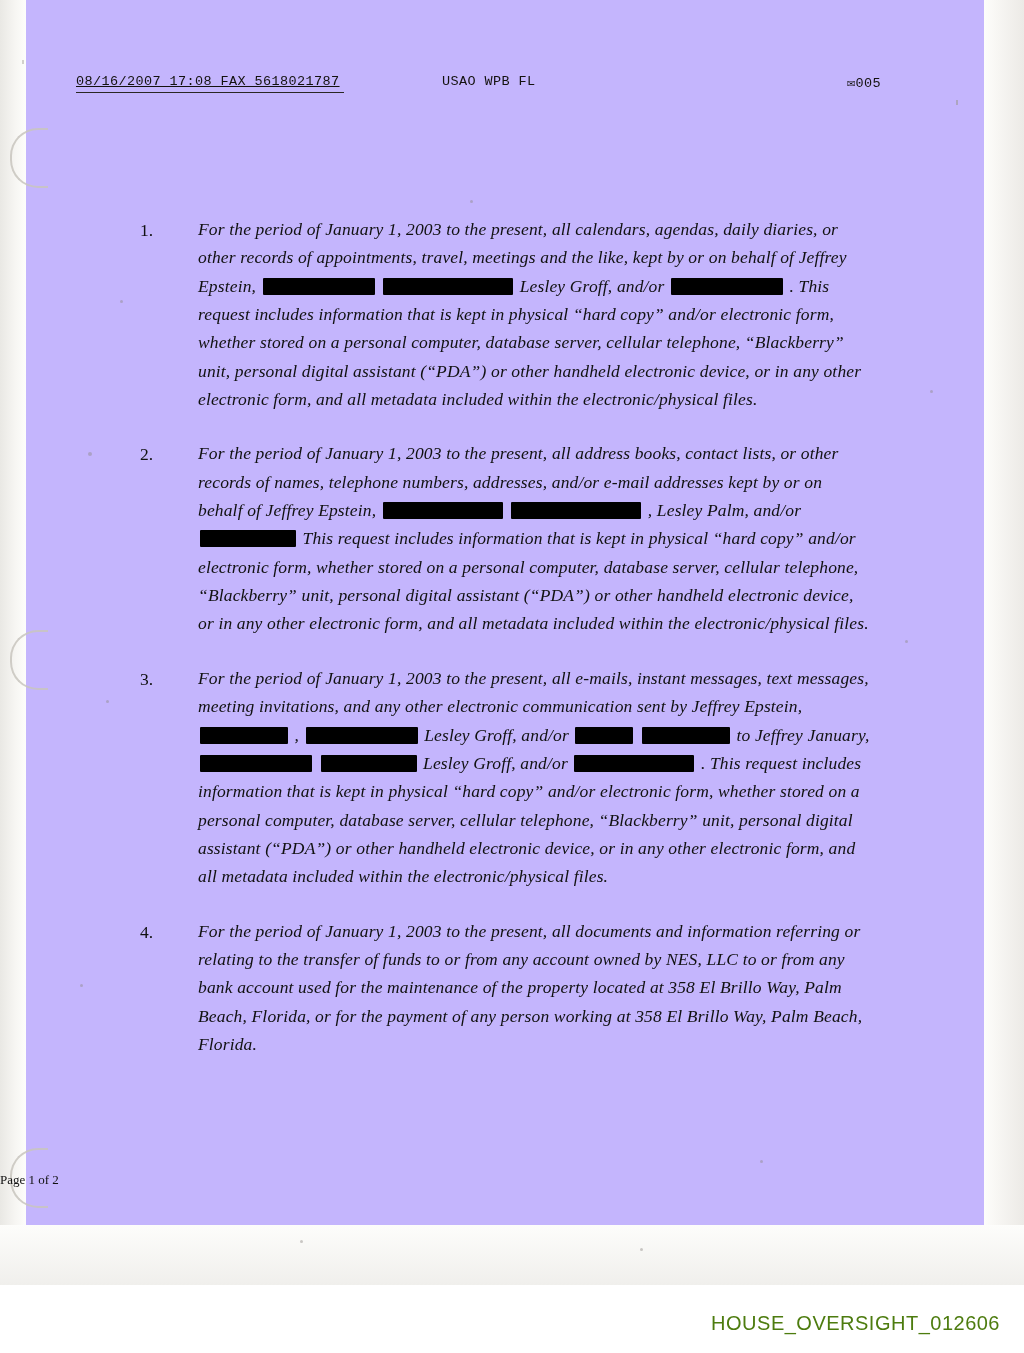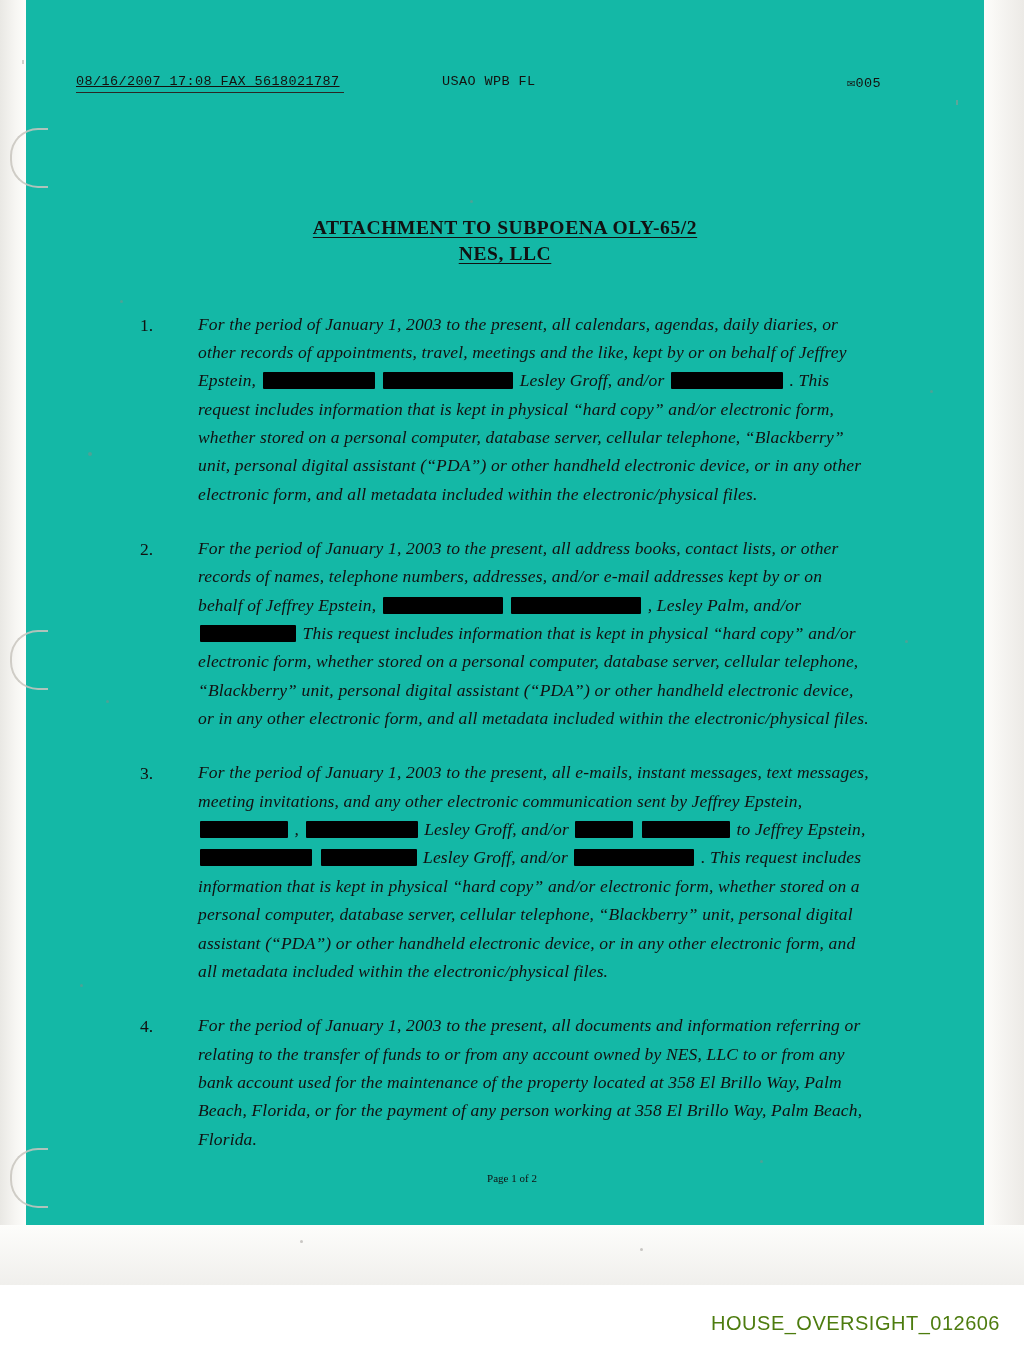--- a/index.html
+++ b/index.html
@@ -15,21 +15,21 @@
     color: #111;
     overflow: hidden;
   }
 
   
   .page-scan {
     position: absolute;
     left: 0; top: 0;
     width: 1024px;
     height: 1285px;
-    background: #14b8a6;
+    background: #c4b5fd;
     overflow: hidden;
   }
   
   .scan-edge-left {
     position: absolute;
     left: 0; top: 0;
     width: 26px; height: 1285px;
     background: linear-gradient(to right, #e9e8e4 0%, #f7f6f3 60%, #fdfdfb 100%);
   }
   .scan-edge-right {
@@ -178,22 +178,22 @@
   .r-112 { width: 112px; height: 17px; }
   .r-96  { width: 96px;  height: 17px; }
   .r-88  { width: 88px;  height: 17px; }
   .r-58  { width: 58px;  height: 17px; }
 
   .page-footer {
     position: absolute;
     left: 0;
     top: 1172px;
     width: 1024px;
-    text-align: center;
-    font-size: 11px;
+    text-align: left;
+    font-size: 13px;
   }
 
   
   .bates {
     position: absolute;
     right: 24px;
     bottom: 18px;
     font-family: "Liberation Sans", sans-serif;
     font-size: 20px;
     letter-spacing: .5px;
@@ -227,24 +227,20 @@
 
   <div class="fax-header">
     <span class="fax-date">08/16/2007  17:08  FAX 5618021787</span>
     <span class="fax-office">USAO WPB FL</span>
     <span class="fax-pagecount">✉005</span>
     <span class="fax-underscore"></span>
   </div>
 
   <div class="doc">
 
-    <div class="title-block">
-      <div class="title-line"><span>ATTACHMENT TO SUBPOENA OLY-65/2</span></div>
-      <div class="title-line"><span>NES, LLC</span></div>
-    </div>
 
     <div class="item">
       <div class="item-num">1.</div>
       <div class="item-body">
         <p>
           <span>For the period of January 1, 2003 to the present, all calendars, agendas, daily diaries, or other records of appointments, travel, meetings and the like, kept by or on behalf of Jeffrey Epstein,</span>
           <span class="redact r-112"></span>
           <span class="redact r-130"></span>
           <span>Lesley Groff, and/or</span>
           <span class="redact r-112"></span>
@@ -271,21 +267,21 @@
       <div class="item-num">3.</div>
       <div class="item-body">
         <p>
           <span>For the period of January 1, 2003 to the present, all e-mails, instant messages, text messages, meeting invitations, and any other electronic communication sent by Jeffrey Epstein,</span>
           <span class="redact r-88"></span>
           <span>,</span>
           <span class="redact r-112"></span>
           <span>Lesley Groff, and/or</span>
           <span class="redact r-58"></span>
           <span class="redact r-88"></span>
-          <span>to Jeffrey Epstein,</span>
+          <span>to Jeffrey January,</span>
           <span class="redact r-112"></span>
           <span class="redact r-96"></span>
           <span>Lesley Groff, and/or</span>
           <span class="redact r-120"></span>
           <span>. This request includes information that is kept in physical “hard copy” and/or electronic form, whether stored on a personal computer, database server, cellular telephone, “Blackberry” unit, personal digital assistant (“PDA”) or other handheld electronic device, or in any other electronic form, and all metadata included within the electronic/physical files.</span>
         </p>
       </div>
     </div>
 
     <div class="item">

